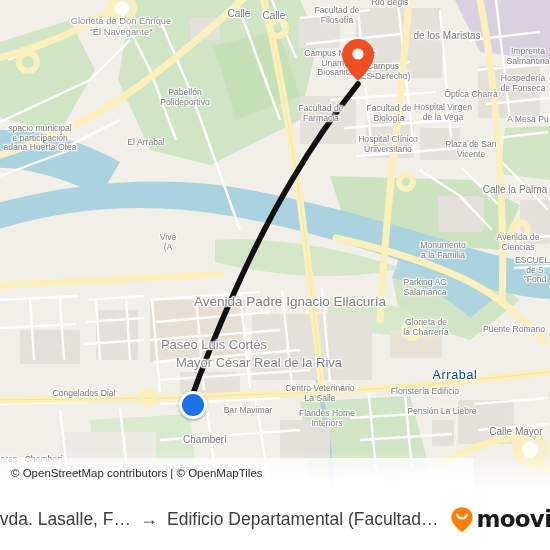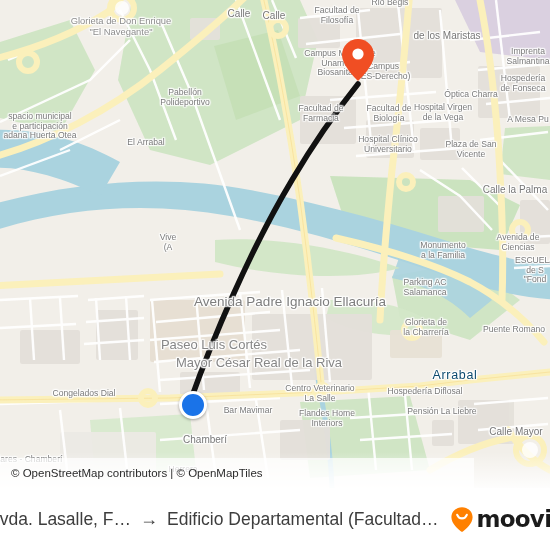--- a/index.html
+++ b/index.html
@@ -233,21 +233,21 @@
       <rect x="0" y="452" width="550" height="36" fill="url(#fadeW)"></rect>
 
       <path d="M190 402 C 212 340, 250 250, 292 180 C 318 136, 342 104, 358 84" stroke="#111111" stroke-width="5.5" fill="none" stroke-linecap="round"></path>
     </svg>
 
     <div id="labels">
         <div class="maplabel place" style="left: 121px; top: 27px;">Glorieta de Don Enrique
 "El Navegante"</div>
         <div class="maplabel poi" style="left: 185px; top: 98px;">Pabellón
 Polideportivo</div>
-        <div class="maplabel poi" style="left: 40px; top: 126px;">spacio municipal
+        <div class="maplabel poi" style="left: 40px; top: 138px;">spacio municipal
 e participación
 adana Huerta Otea</div>
         <div class="maplabel poi" style="left: 146px; top: 143px;">El Arrabal</div>
         <div class="maplabel poi" style="left: 337px; top: 16px;">Facultad de
 Filosofía</div>
         <div class="maplabel road" style="left: 239px; top: 14px;">Calle</div>
         <div class="maplabel road" style="left: 274px; top: 16px;">Calle</div>
         <div class="maplabel poi" style="left: 390px; top: 3px;">Rio Begis</div>
         <div class="maplabel road" style="left: 447px; top: 36px;">de los Maristas</div>
         <div class="maplabel poi" style="left: 340px; top: 63px;">Campus Miguel de
@@ -287,21 +287,21 @@
         <div class="maplabel poi" style="left: 426px; top: 328px;">Glorieta de
 la Charrería</div>
         <div class="maplabel poi" style="left: 514px; top: 330px;">Puente Romano</div>
         <div class="maplabel street" style="left: 214px; top: 345px;">Paseo Luis Cortés</div>
         <div class="maplabel street" style="left: 259px; top: 363px;">Mayor César Real de la Riva</div>
         <div class="maplabel poi" style="left: 84px; top: 394px;">Congelados Dial</div>
         <div class="maplabel poi" style="left: 320px; top: 394px;">Centro Veterinario
 La Salle</div>
         <div class="maplabel poi" style="left: 248px; top: 411px;">Bar Mavimar</div>
         <div class="maplabel big" style="left: 455px; top: 375px;">Arrabal</div>
-        <div class="maplabel poi" style="left: 425px; top: 392px;">Hospedería Diflosal</div>
+        <div class="maplabel poi" style="left: 425px; top: 392px;">Floristería Edificio</div>
         <div class="maplabel poi" style="left: 327px; top: 419px;">Flandes Home
 Interiors</div>
         <div class="maplabel poi" style="left: 442px; top: 412px;">Pensión La Liebre</div>
         <div class="maplabel road" style="left: 516px; top: 432px;">Calle Mayor</div>
         <div class="maplabel road" style="left: 205px; top: 440px;">Chamberí</div>
         <div class="maplabel poi" style="left: 28px; top: 460px;">ejares - Chamberí</div>
         <div class="maplabel poi" style="left: 183px; top: 470px;">Herrera</div>
       </div>
 
     <div style="position:absolute;left:190px;top:402px;width:22px;height:22px;margin-left:-11px;margin-top:-11px;

